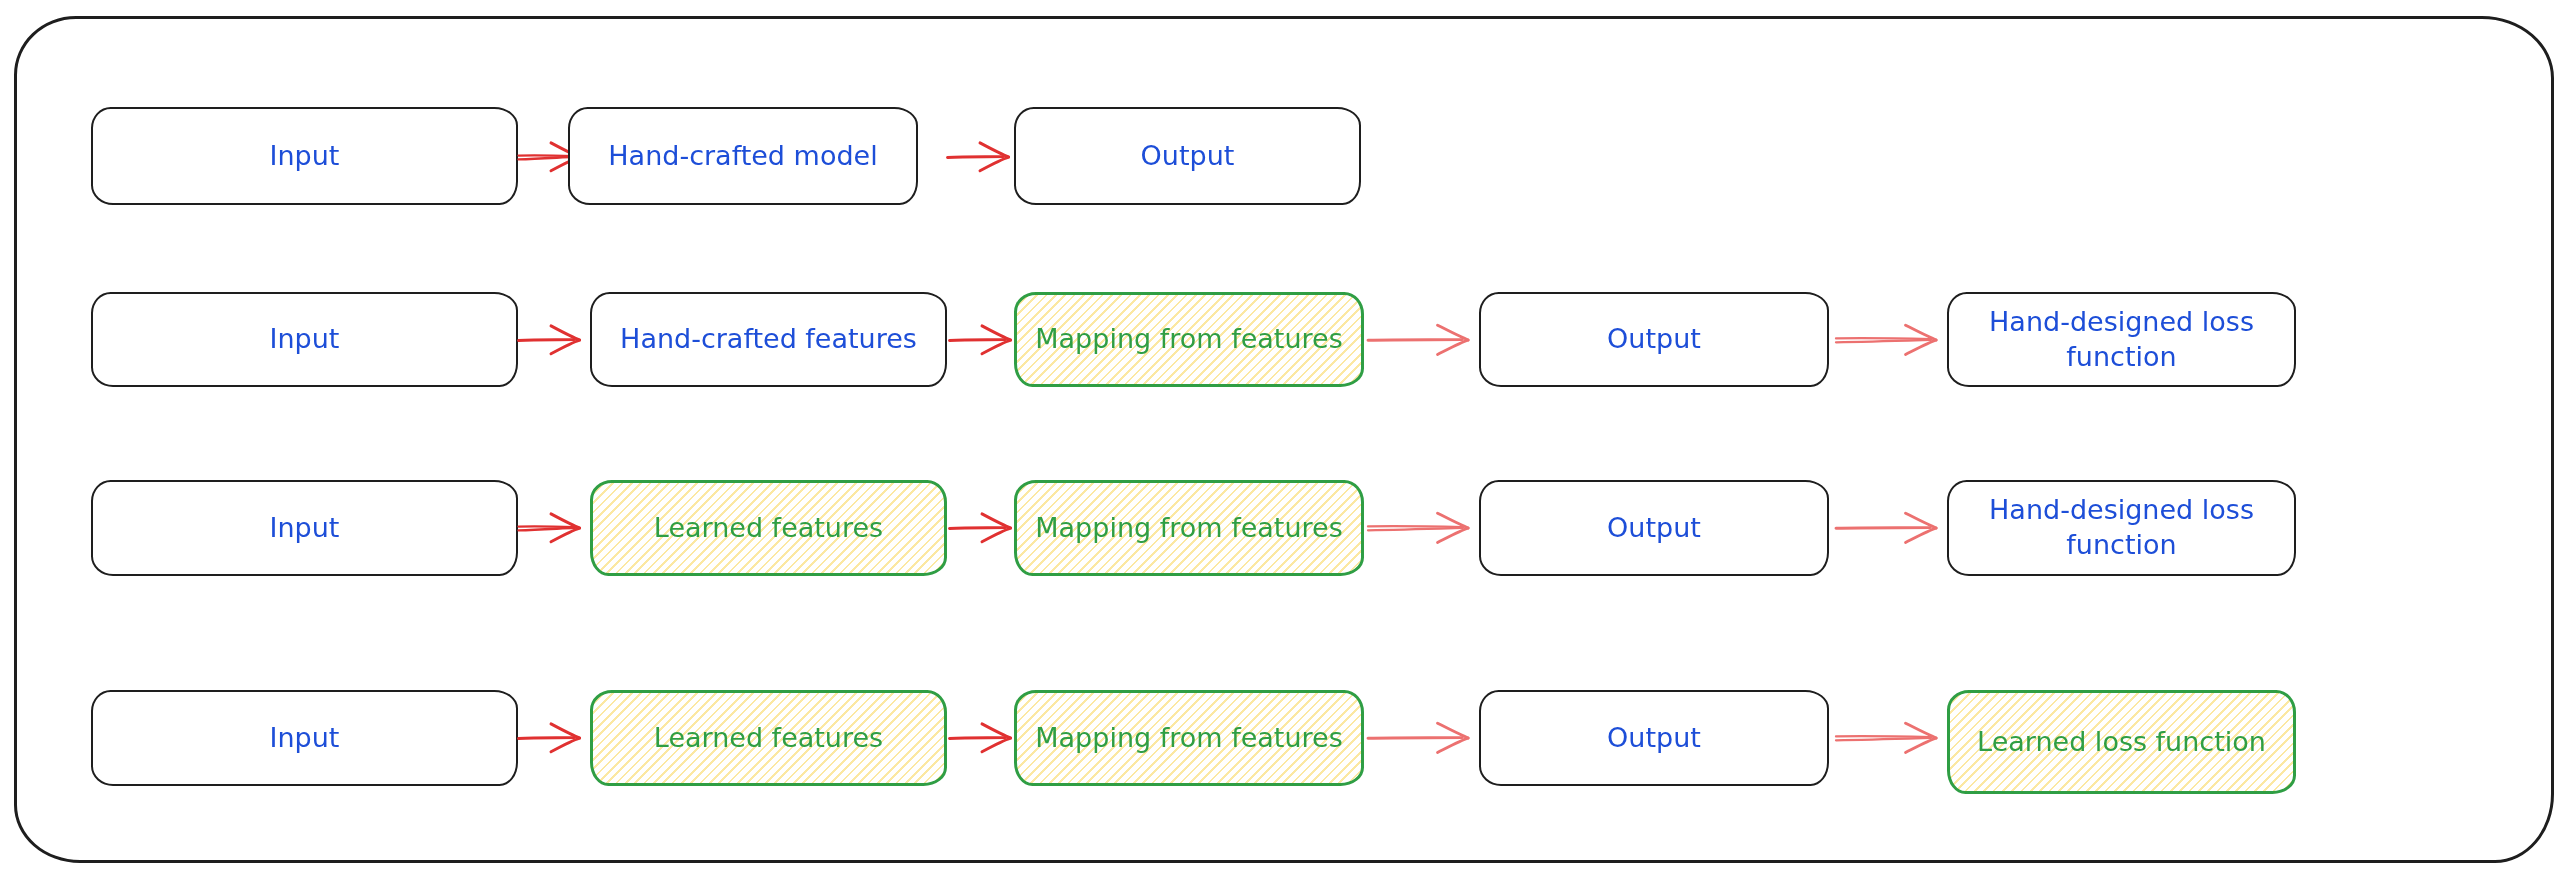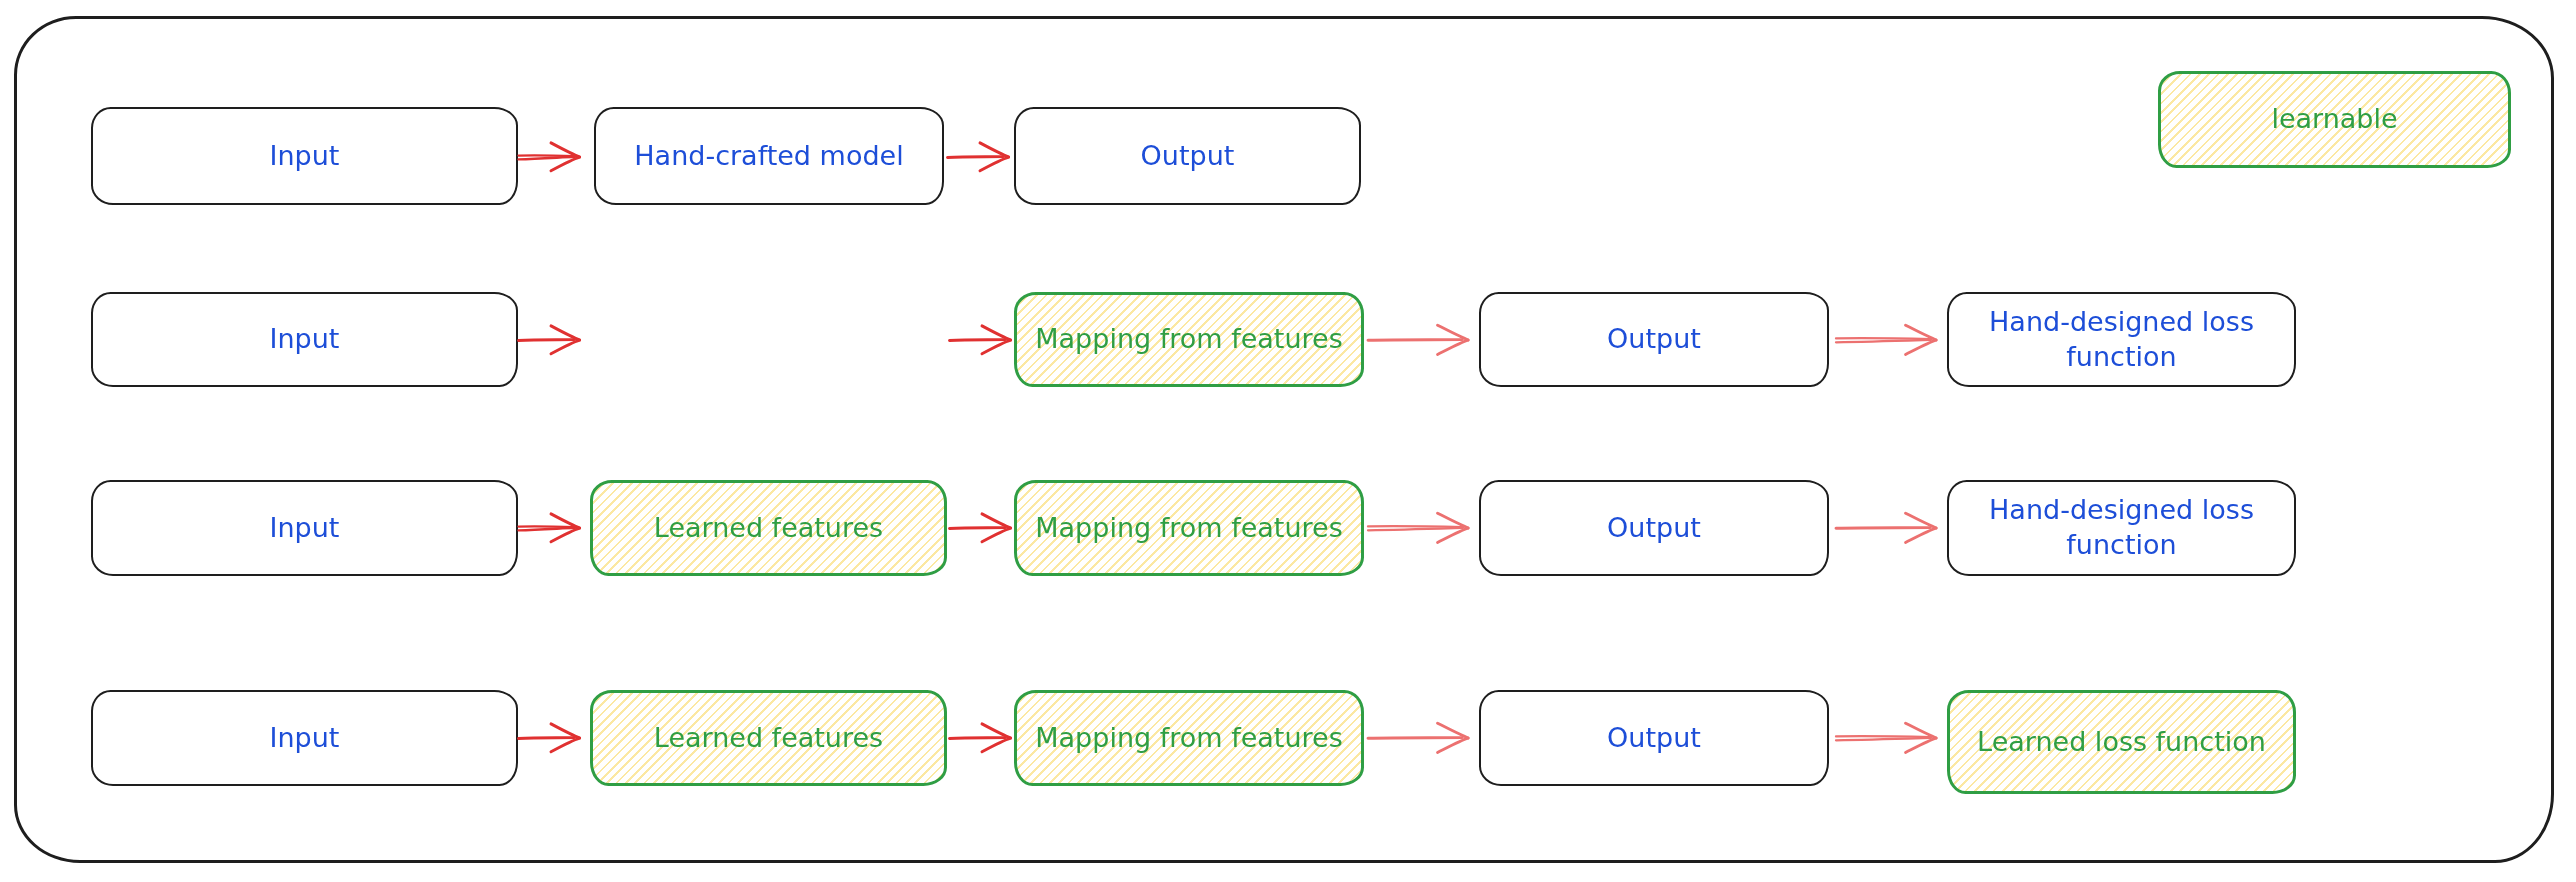--- a/index.html
+++ b/index.html
@@ -84,46 +84,46 @@
         <path d="M112 53 C 128 45, 149 34, 159 31" stroke-width="4.5"></path>
       </g>
     </symbol>
   </defs>
 </svg>
 
 <div class="canvas">
 
   <div class="frame"></div>
 
-  <div class="box learnable" style="left:2158px; top:71px; width:353px; height:97px;">
-    <span>learnable</span>
-  </div>
 
   <div class="box" style="left:91px; top:107px; width:427px; height:98px;">
     <span>Input</span>
   </div>
   <svg class="arrow arrow-red" style="left:515px; top:137px;" width="72" height="39" viewBox="0 0 110 60">
       <use href="#arw-d"></use>
     </svg>
-  <div class="box" style="left:594px; top:107px; width:350px; height:98px;">
+  <div class="box" style="left:568px; top:107px; width:350px; height:98px;">
     <span>Hand-crafted model</span>
   </div>
   <svg class="arrow arrow-red" style="left:944px; top:137px;" width="72" height="39" viewBox="0 0 110 60">
       <use href="#arw-s"></use>
     </svg>
   <div class="box" style="left:1014px; top:107px; width:347px; height:98px;">
     <span>Output</span>
   </div>
 
   <div class="box" style="left:91px; top:292px; width:427px; height:95px;">
     <span>Input</span>
   </div>
   <svg class="arrow arrow-red" style="left:515px; top:320px;" width="72" height="39" viewBox="0 0 110 60">
       <use href="#arw-s"></use>
     </svg>
+  <div class="box" style="left:590px; top:292px; width:357px; height:95px;">
+    <span>Hand-crafted features</span>
+  </div>
   <svg class="arrow arrow-red" style="left:946px; top:320px;" width="72" height="39" viewBox="0 0 110 60">
       <use href="#arw-s"></use>
     </svg>
   <div class="box learnable" style="left:1014px; top:292px; width:350px; height:95px;">
     <span>Mapping from features</span>
   </div>
   <svg class="arrow arrow-salmon" style="left:1364px; top:320px;" width="112" height="39" viewBox="0 0 170 60">
       <use href="#arw-sl"></use>
     </svg>
   <div class="box" style="left:1479px; top:292px; width:350px; height:95px;">

